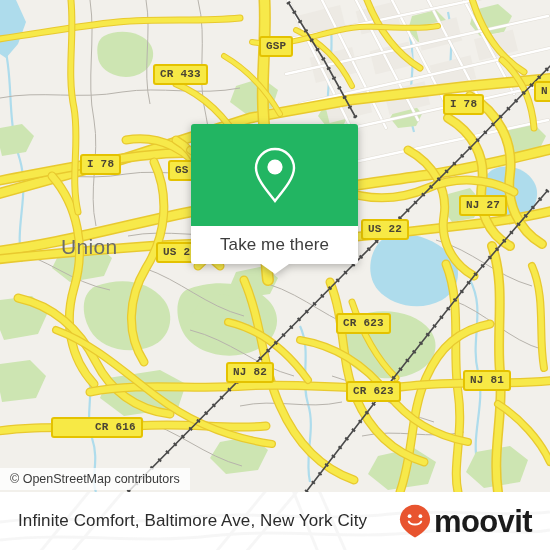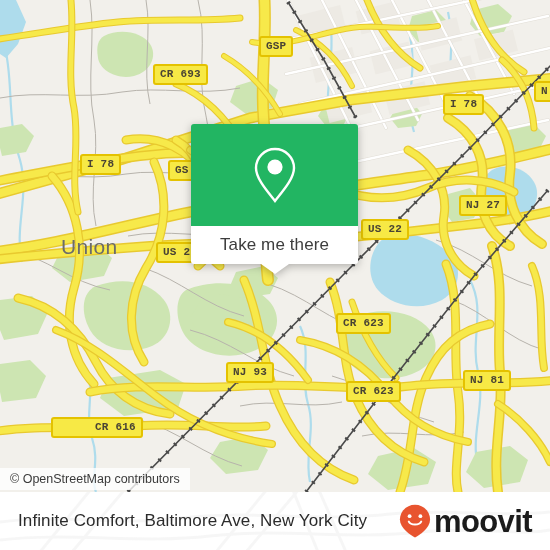--- a/index.html
+++ b/index.html
@@ -370,30 +370,30 @@
       <path class="raild" d="M128,492 L350,268 L470,148 L556,60"></path>
       <path class="rail" d="M306,492 L392,380 L474,276 L548,190"></path>
       <path class="raild" d="M306,492 L392,380 L474,276 L548,190"></path>
       <path class="rail" d="M288,2 L324,60 L356,118"></path>
       <path class="raild" d="M288,2 L324,60 L356,118"></path>
     </svg>
 
     <div class="place-label" style="left:61px; top:235px;">Union</div>
 
     <div class="shield" style="left:259px; top:36px;">GSP</div>
-    <div class="shield" style="left:153px; top:64px;">CR 693</div>
+    <div class="shield" style="left:153px; top:64px;">CR 433</div>
     <div class="shield" style="left:443px; top:94px;">I 78</div>
     <div class="shield" style="left:534px; top:81px;">N</div>
     <div class="shield" style="left:80px;  top:154px;">I 78</div>
     <div class="shield" style="left:168px; top:160px;">GS</div>
     <div class="shield" style="left:459px; top:195px;">NJ 27</div>
     <div class="shield" style="left:156px; top:234px;margin-top:8px;">US 2</div>
     <div class="shield" style="left:361px; top:219px;text-align:center;">US 22</div>
     <div class="shield" style="left:336px; top:313px;">CR 623</div>
-    <div class="shield" style="left:226px; top:362px;">NJ 93</div>
+    <div class="shield" style="left:226px; top:362px;">NJ 82</div>
     <div class="shield" style="left:346px; top:381px;">CR 623</div>
     <div class="shield" style="left:463px; top:370px;">NJ 81</div>
     <div class="shield" style="left:51px;  top:417px;padding-left:42px;">CR 616</div>
 
     <div id="attribution">
       <span>© OpenStreetMap contributors</span>
     </div>
 
     <div id="callout">
       <div id="callout-body">

